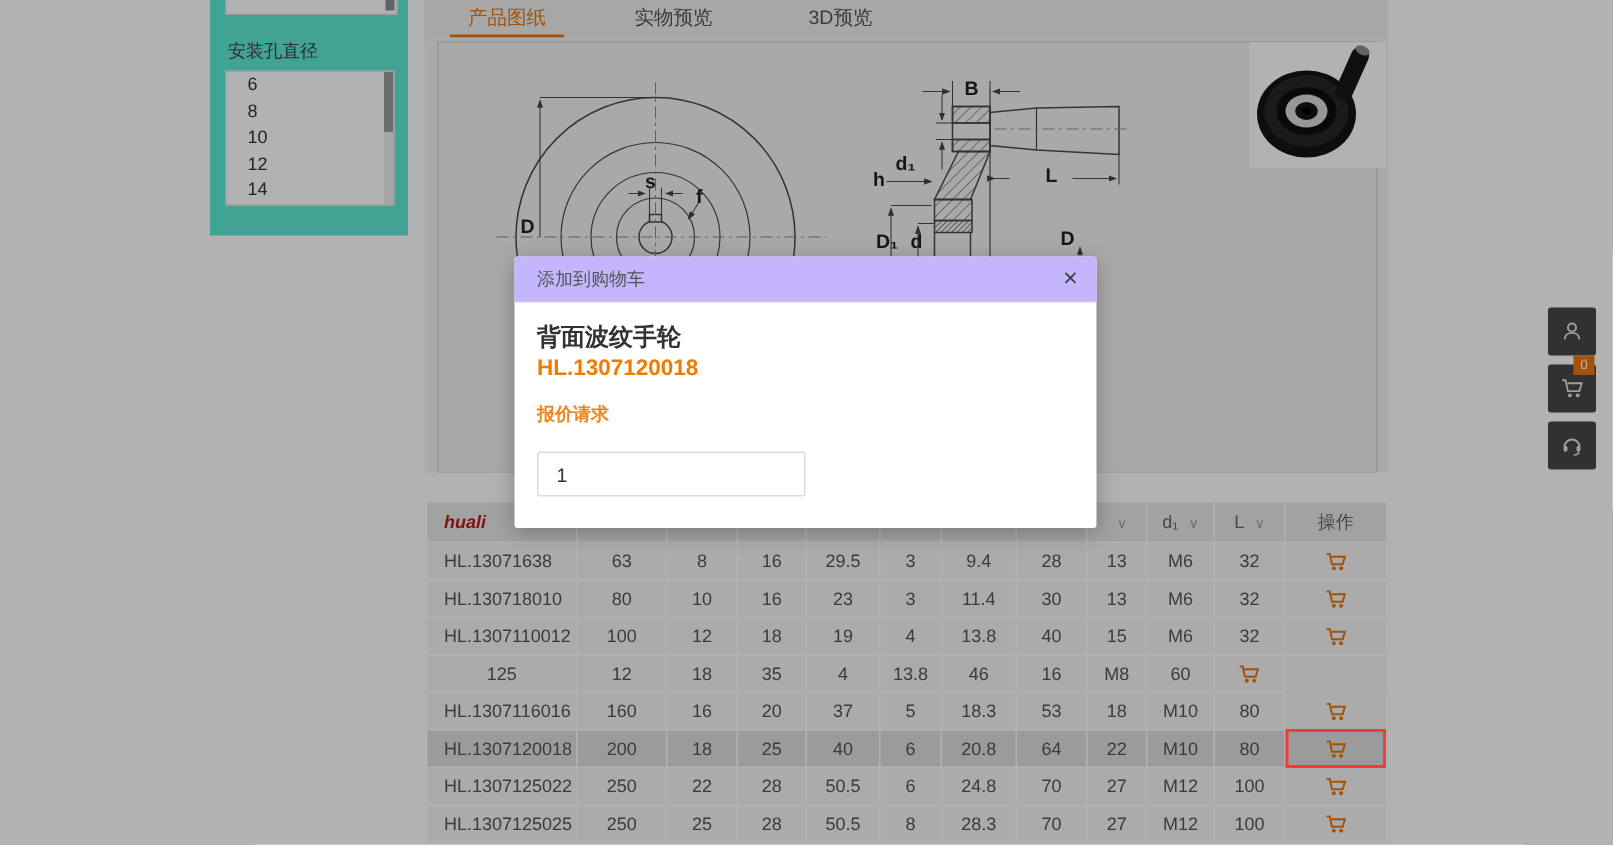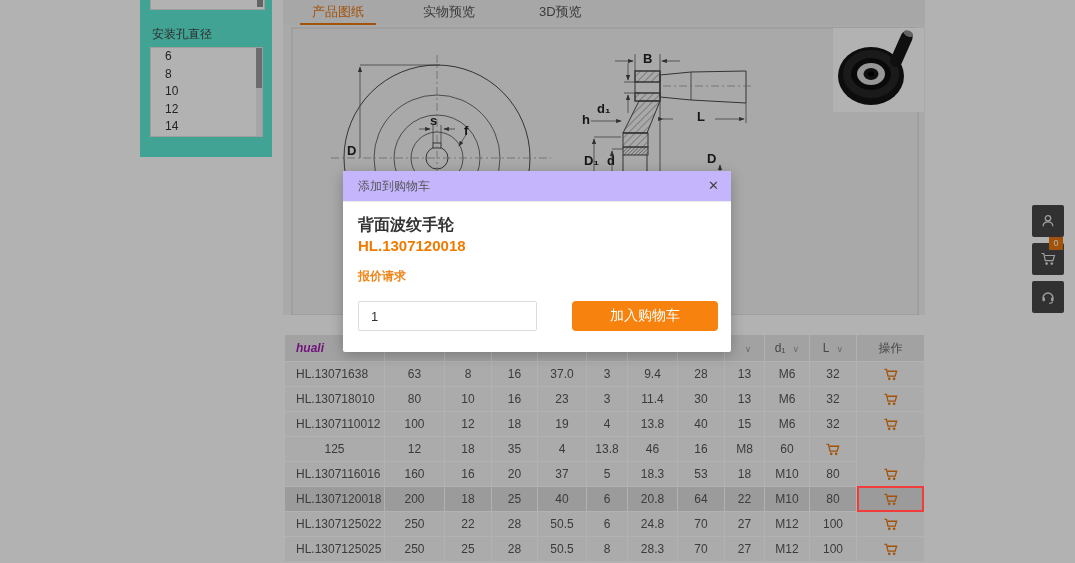--- a/index.html
+++ b/index.html
@@ -30,21 +30,21 @@
   .photo{position:absolute;left:550px;top:3px;width:91px;height:84px;background:#ffffff;}
   
   .ptable{position:absolute;left:285px;top:335px;width:640px;font-size:12px;color:#555;}
   .prow{display:grid;grid-template-columns:100px 60px 47px 46px 49px 41px 50px 47px 40px 45px 47px 68px;}
   .phead{background:#e9e9e9;height:27px;}
   .phead .pcell{line-height:27px;color:#666;}
   .pbody .prow{background:#f5f5f5;height:25px;}
   .pbody .prow.selected{background:#dfdfdf;}
   .pcell{line-height:25px;text-align:center;border-right:1px solid #ffffff;border-bottom:1px solid #ffffff;box-sizing:border-box;overflow:hidden;white-space:nowrap;}
   .pcell.code{text-align:left;padding-left:11px;}
-  .brand{color:#a21caf;font-weight:bold;font-style:italic;}
+  .brand{color:#b91c1c;font-weight:bold;font-style:italic;}
   .caret{color:#9a9a9a;font-size:9px;margin-left:7px;}
   .cartcell{display:flex;align-items:center;justify-content:center;cursor:pointer;}
   
   .toolbtn{position:absolute;left:1032px;width:32px;height:32px;background:#474747;border-radius:2px;display:flex;align-items:center;justify-content:center;cursor:pointer;}
   .badge{position:absolute;left:1049px;top:237px;width:14px;height:13px;background:#e8770e;color:#fff;font-size:9px;line-height:13px;text-align:center;z-index:3;}
   
   .overlay{position:absolute;inset:0;background:rgba(0,0,0,0.30);z-index:10;}
   .modal{position:absolute;left:343px;top:171px;width:388px;height:181px;background:#ffffff;border-radius:2px;box-shadow:0 3px 14px rgba(0,0,0,.25);z-index:20;}
   .m-head{position:absolute;left:0;top:0;right:0;height:30px;background:#c4b5fd;border-bottom:1px solid #ebebeb;border-radius:2px 2px 0 0;}
   .m-title{position:absolute;left:15px;top:0;line-height:30px;font-size:12px;color:#555;}
@@ -205,21 +205,21 @@
       <div class="pcell"><span>d₁</span><span class="caret">∨</span></div>
       <div class="pcell"><span>L</span><span class="caret">∨</span></div>
       <div class="pcell"><span>操作</span></div>
     </div>
   <div class="pbody" id="tbody">
       <div class="prow">
         <div class="pcell code">HL.13071638</div>
         <div class="pcell">63</div>
         <div class="pcell">8</div>
         <div class="pcell">16</div>
-        <div class="pcell">37.0</div>
+        <div class="pcell">29.5</div>
         <div class="pcell">3</div>
         <div class="pcell">9.4</div>
         <div class="pcell">28</div>
         <div class="pcell">13</div>
         <div class="pcell">M6</div>
         <div class="pcell">32</div>
         <div class="pcell cartcell">
           <svg width="16" height="15" viewBox="0 0 17 16">
             <path d="M1.5 2.5h2.2l1.6 7.2h7.6l1.6-5.2H5" fill="none" stroke="#e8770e" stroke-width="1.4"></path>
             <circle cx="6.6" cy="12.6" r="1.4" fill="#e8770e"></circle>
@@ -396,16 +396,15 @@
 
 <div class="modal">
   <div class="m-head">
     <span class="m-title">添加到购物车</span>
     <span class="m-close">✕</span>
   </div>
   <div class="m-name">背面波纹手轮</div>
   <div class="m-code">HL.1307120018</div>
   <div class="m-quote">报价请求</div>
   <input class="m-qty" value="1" style="">
-  <button class="m-add">加入购物车</button>
 </div>
 
 <div class="target-box"></div>
 
 </body></html>

